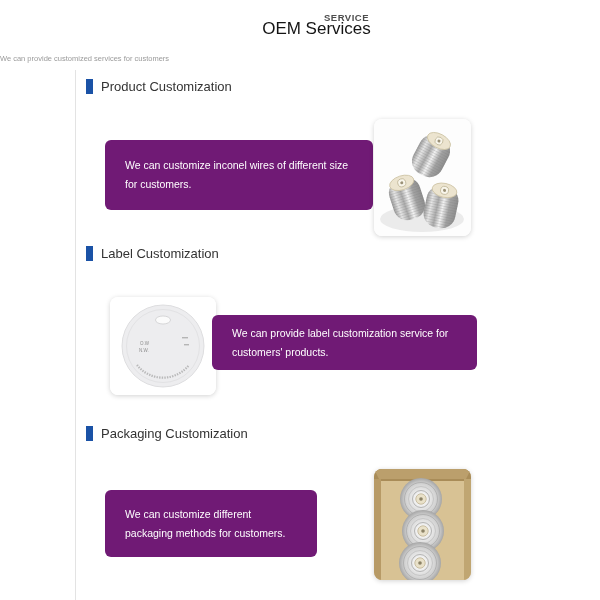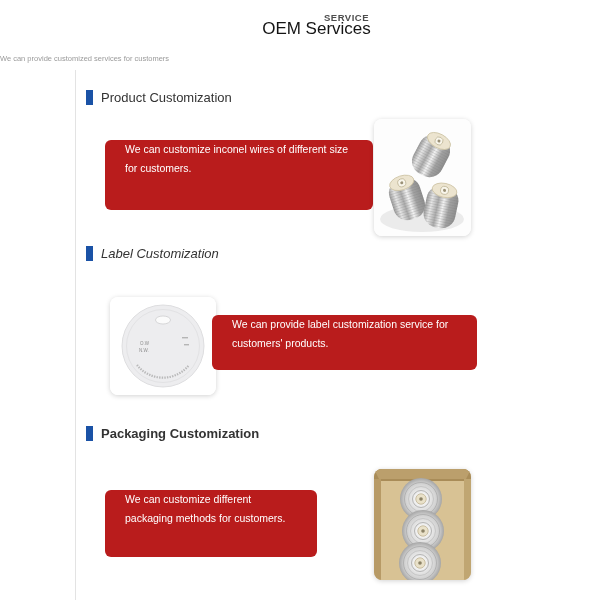--- a/index.html
+++ b/index.html
@@ -8,35 +8,35 @@
 
   .watermark { position:absolute; left:324px; top:12px; font-size:9.5px; font-weight:bold; color:#4d4d4d; letter-spacing:.5px; z-index:1; }
   .title { position:absolute; left:0; right:0; top:19px; text-align:center; font-size:17px; font-weight:normal; color:#141414; z-index:2;margin-left:33px; }
   .subtitle { position:absolute; left:0; right:0; top:54px; text-align:left; font-size:7.5px; color:#9a9a9a; }
   .left-rule { position:absolute; left:75px; top:70px; width:1px; height:530px; background:#e3e3e3; }
 
   .sec-head { position:absolute; display:flex; align-items:center; gap:8px; }
   .marker { width:7px; height:15px; background:#1a52a6; flex:0 0 auto; }
   .heading-text { font-size:13px; color:#333333; }
 
-  .desc-box { position:absolute; background:#b91c1c; border-radius:6px; color:#ffffff; display:flex; }
+  .desc-box { position:absolute; background:#701a75; border-radius:6px; color:#ffffff; display:flex; align-items:center; }
   .desc-box p { font-size:10.5px; line-height:1.8; padding:0 20px; }
 
   .photo-card { position:absolute; background:#ffffff; border-radius:8px; box-shadow:0 1px 5px rgba(0,0,0,.18); overflow:hidden; }
   .photo-card svg { display:block; }
 
-  #head1 { left:86px; top:79px;margin-top:11px; }
+  #head1 { left:86px; top:79px; }
   #box1  { left:105px; top:140px; width:268px; height:70px; }
   #card1 { left:374px; top:119px; width:97px;  height:117px; }
 
-  #head2 { left:86px; top:246px;font-style:italic; }
+  #head2 { left:86px; top:246px; }
   #card2 { left:110px; top:297px; width:106px; height:98px; }
   #box2  { left:212px; top:315px; width:265px; height:55px; }
 
-  #head3 { left:86px; top:426px;font-weight:bold; }
+  #head3 { left:86px; top:426px; }
   #box3  { left:105px; top:490px; width:212px; height:67px; }
   #card3 { left:374px; top:469px; width:97px;  height:111px; }
 </style>
 </head>
 <body>
 
 <div class="canvas">
 
   <div class="watermark">SERVICE</div>
   <h1 class="title">OEM Services</h1>

